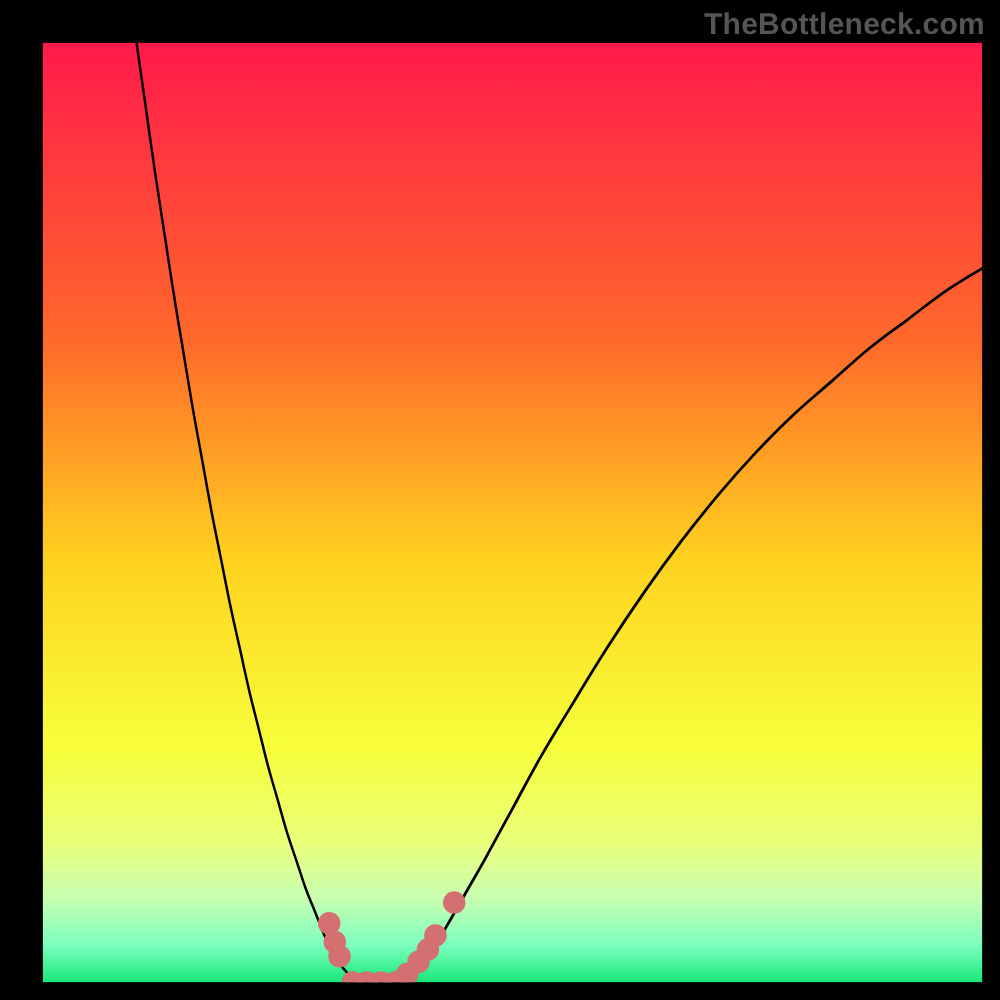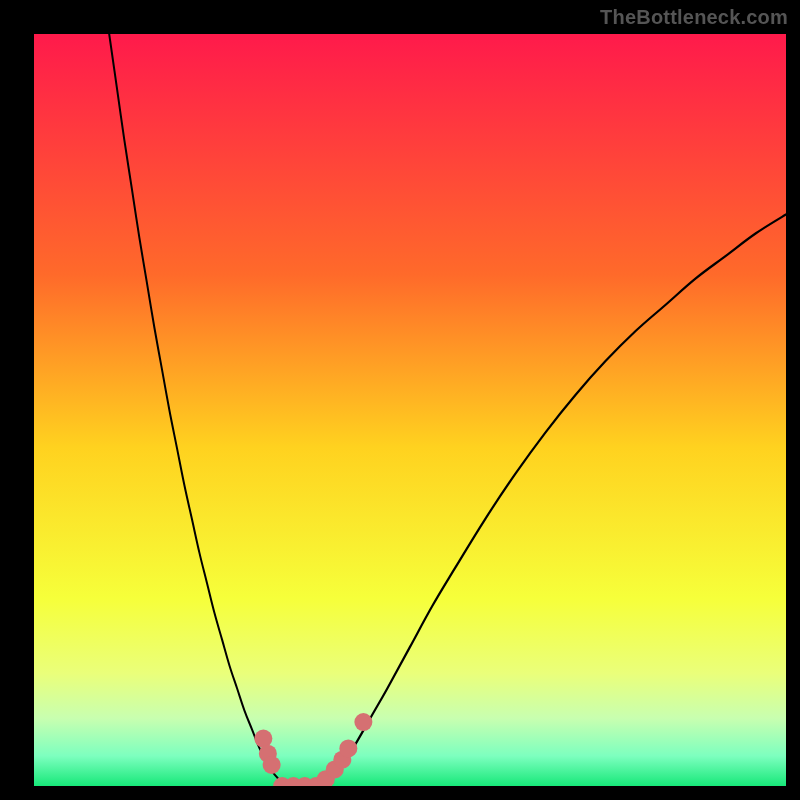--- a/index.html
+++ b/index.html
@@ -22,21 +22,21 @@
     top: 34px;
     width: 752px;
     height: 752px;
     overflow: hidden;
   }
   .watermark {
     position: absolute;
     top: 6px;
     right: 12px;
     color: #555;
-    font-size: 20px;
+    font-size: 24px;
     font-weight: 600;
     letter-spacing: 0.2px;
     user-select: none;
   }
 </style>
 </head>
 <body>
 
 <div class="frame">
   <div class="watermark">TheBottleneck.com</div>

